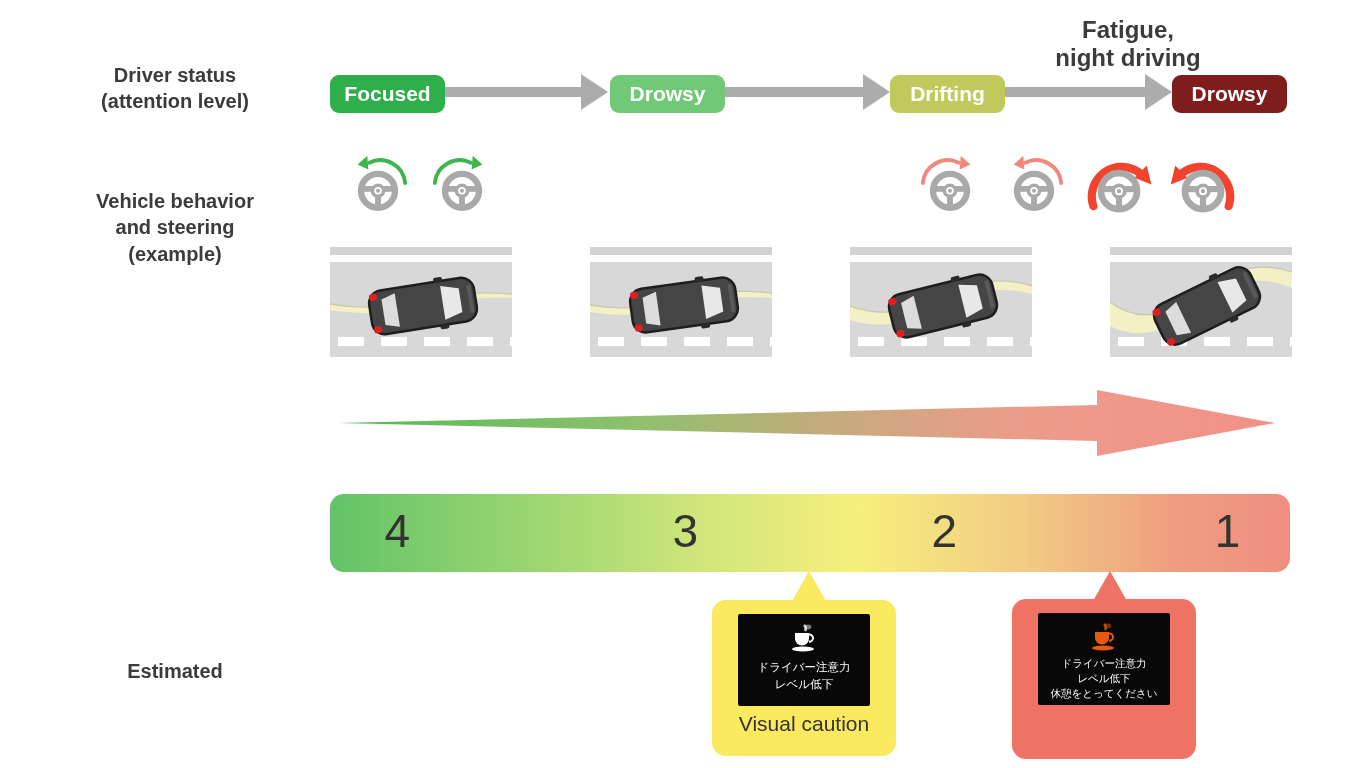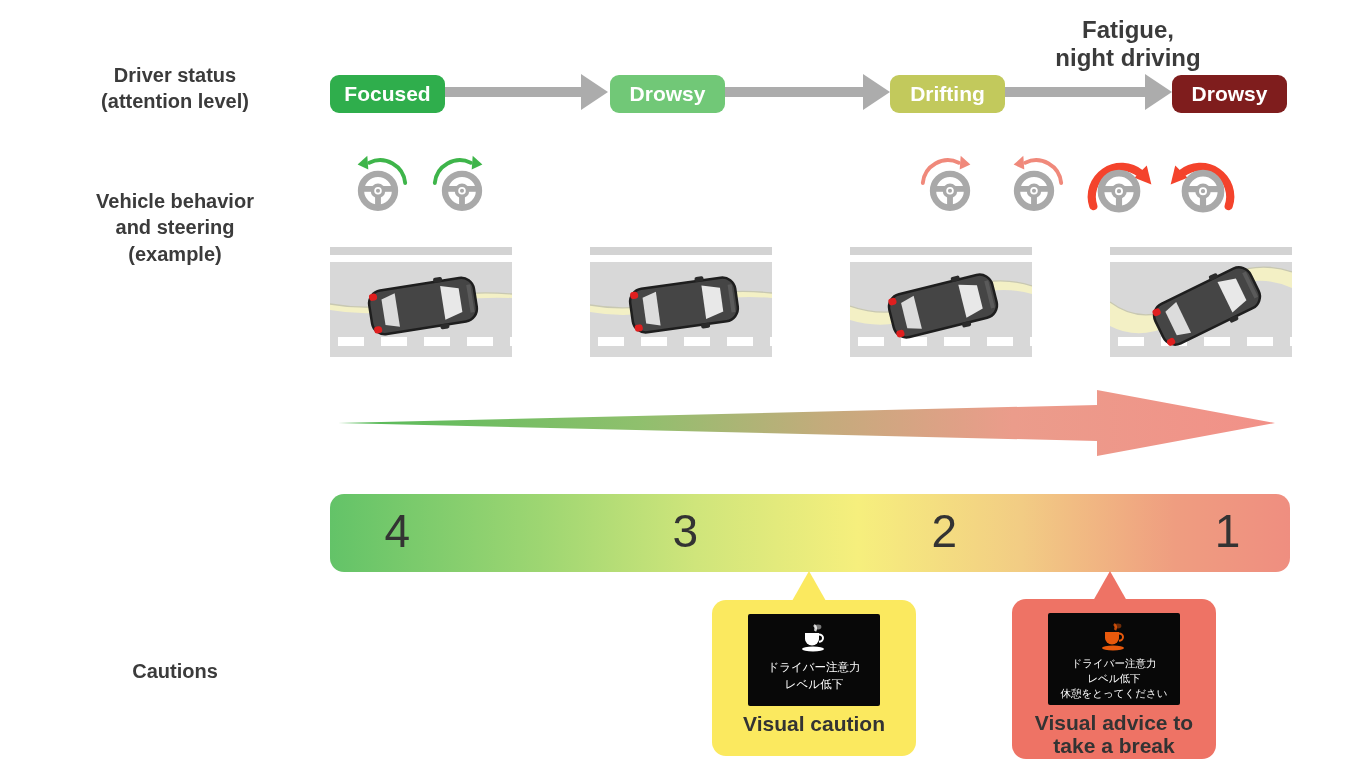--- a/index.html
+++ b/index.html
@@ -19,39 +19,39 @@
   .wheel svg{width:100%;height:100%;}
   .roadcell{position:absolute;top:244px;width:182px;height:114px;}
   #grad-arrow{position:absolute;left:335px;top:382px;width:945px;height:80px;}
   #att-bar{position:absolute;left:330px;top:494px;width:960px;height:78px;border-radius:14px;
            background:linear-gradient(90deg,#63c368 0%,#9ed672 22%,#cfe57b 38%,#f6ef7d 55%,
                       #f2cc84 72%,#ef9d80 88%,#ef8e80 100%);}
   .lvl{position:absolute;top:50%;transform:translate(-50%,-54%);font-size:46px;color:#333;}
   .pointer{position:absolute;top:571px;width:0;height:0;
            border-left:17px solid transparent;border-right:17px solid transparent;
            border-bottom:30px solid #fbe95f;}
-  .callout{position:absolute;width:204px;border-radius:14px;text-align:center;}
+  .callout{position:absolute;width:184px;border-radius:14px;text-align:center;}
   .screen{width:132px;height:92px;background:#080808;margin:14px auto 0;border-radius:2px;
           display:flex;flex-direction:column;align-items:center;}
   .screen .cup{margin-top:9px;}
   .jp{color:#fff;white-space:pre-line;text-align:center;}
-  .caption{margin-top:7px;font-size:21px;font-weight:bold;color:#333;line-height:1.08;
+  .caption{margin-top:7px;font-size:21px;font-weight:normal;color:#333;line-height:1.08;
            white-space:pre-line;}
 </style>
 </head>
 <body>
 
 <div id="stage">
 
   <div class="rowlabel" style="left:30px;top:62px;width:290px;">Driver status
 (attention level)</div>
   <div class="rowlabel" style="left:30px;top:188px;width:290px;">Vehicle behavior
 and steering
 (example)</div>
-  <div class="rowlabel" style="left:30px;top:658px;width:290px;">Cautions</div>
+  <div class="rowlabel" style="left:30px;top:658px;width:290px;">Estimated</div>
 
   <div class="note" style="left:1003px;top:16px;width:250px;">Fatigue,
 night driving</div>
 
   <div class="badge" style="left: 330px; background-color: rgb(47, 174, 76);">Focused</div>
   <div class="badge" style="left: 610px; background-color: rgb(113, 200, 119);">Drowsy</div>
   <div class="badge" style="left: 890px; background-color: rgb(194, 201, 92);">Drifting</div>
   <div class="badge" style="left: 1172px; background-color: #7f1d1d;">Drowsy</div>
 
   <div class="garrow-shaft" style="left:445px;width:138px;"></div>
@@ -298,17 +298,15 @@
         <ellipse cx="15" cy="26" rx="11" ry="2.4" fill="currentColor"></ellipse>
         <path d="M7 10 L21 10 L21 16 A 7 6.5 0 0 1 7 16 Z" fill="currentColor"></path>
         <path d="M21 11.5 a 4 3.6 0 1 1 0 7.2" fill="none" stroke="currentColor" stroke-width="2"></path>
         <path d="M16 2 q 3 2.5 1 6" fill="none" stroke="currentColor" stroke-width="2.6" opacity="0.8"></path>
         <ellipse cx="20" cy="4" rx="3.4" ry="2.4" fill="currentColor" opacity="0.45"></ellipse>
       </svg>
       <div class="jp" style="font-size:10.5px;line-height:1.45;margin-top:4px;">ドライバー注意力
 レベル低下
 休憩をとってください</div>
     </div>
-    <div class="caption">Visual advice to
-take a break</div>
   </div>
 
 </div>
 
 </body></html>

